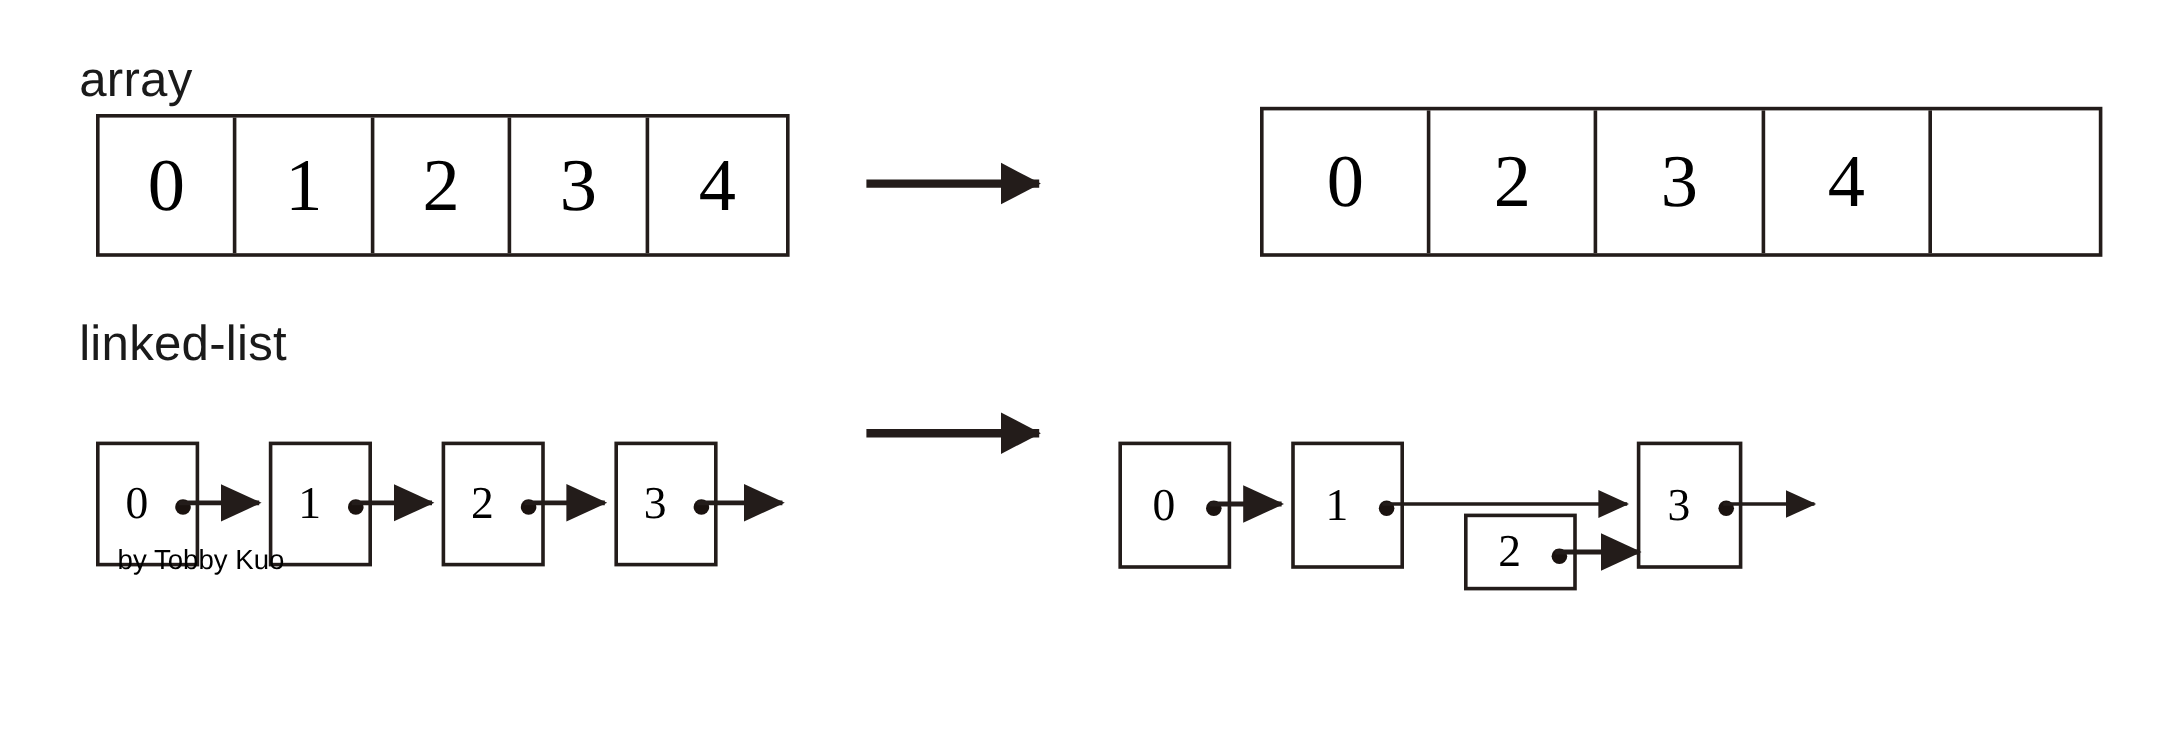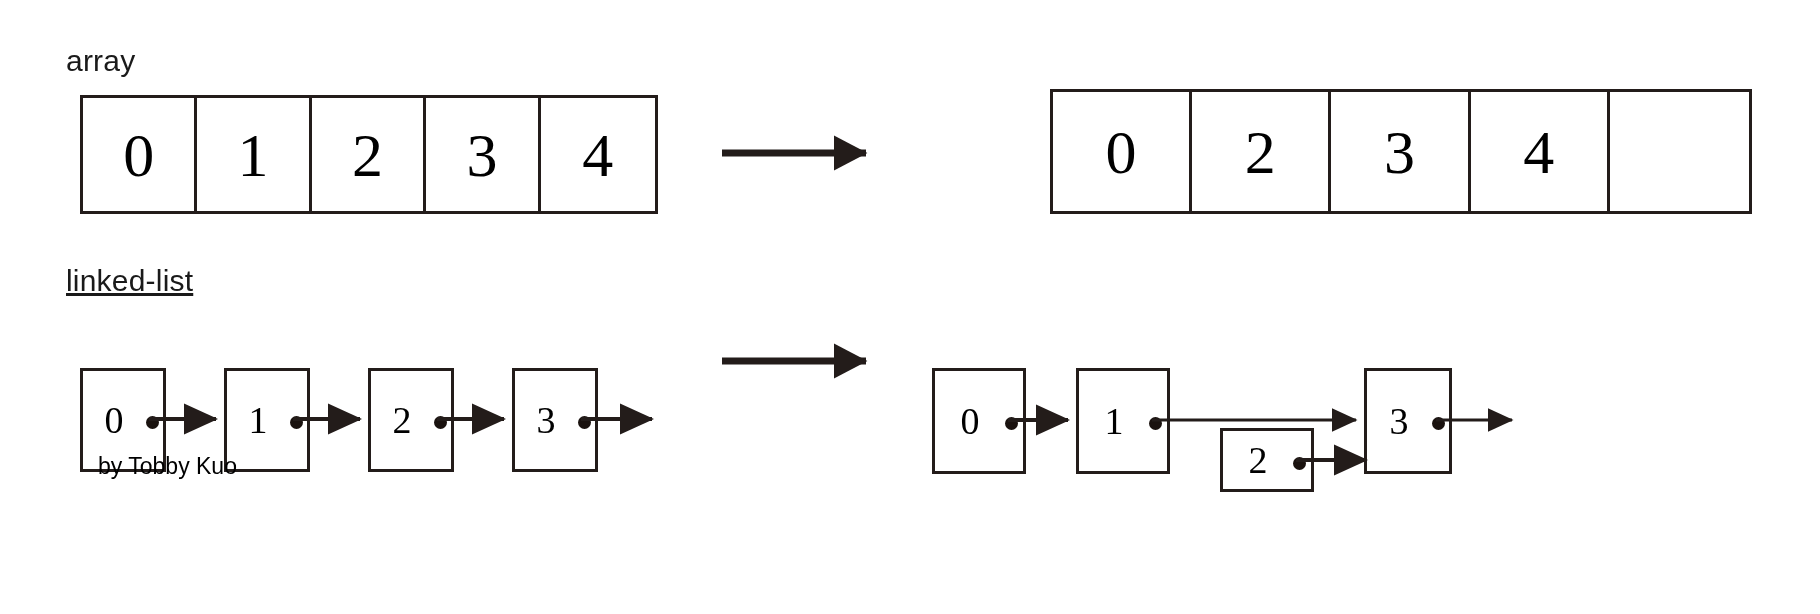--- a/index.html
+++ b/index.html
@@ -16,28 +16,28 @@
     width: 1820px;
     height: 614px;
     background: #ffffff;
     overflow: hidden;
   }
 
   
   .section-label {
     position: absolute;
     font-family: "Liberation Sans", sans-serif;
-    font-size: 30px;
+    font-size: 41px;
     color: #1a1a1a;
     letter-spacing: 0.2px;
     white-space: nowrap;
     line-height: 1;
   }
   #label-array { left: 66px; top: 46px; }
-  #label-linkedlist { left: 66px; top: 266px; text-decoration: underline; }
+  #label-linkedlist { left: 66px; top: 266px; }
 
   
   #attribution {
     position: absolute;
     left: 98px;
     top: 455px;
     font-family: "Liberation Sans", sans-serif;
     font-size: 23px;
     color: #000000;
     white-space: nowrap;

